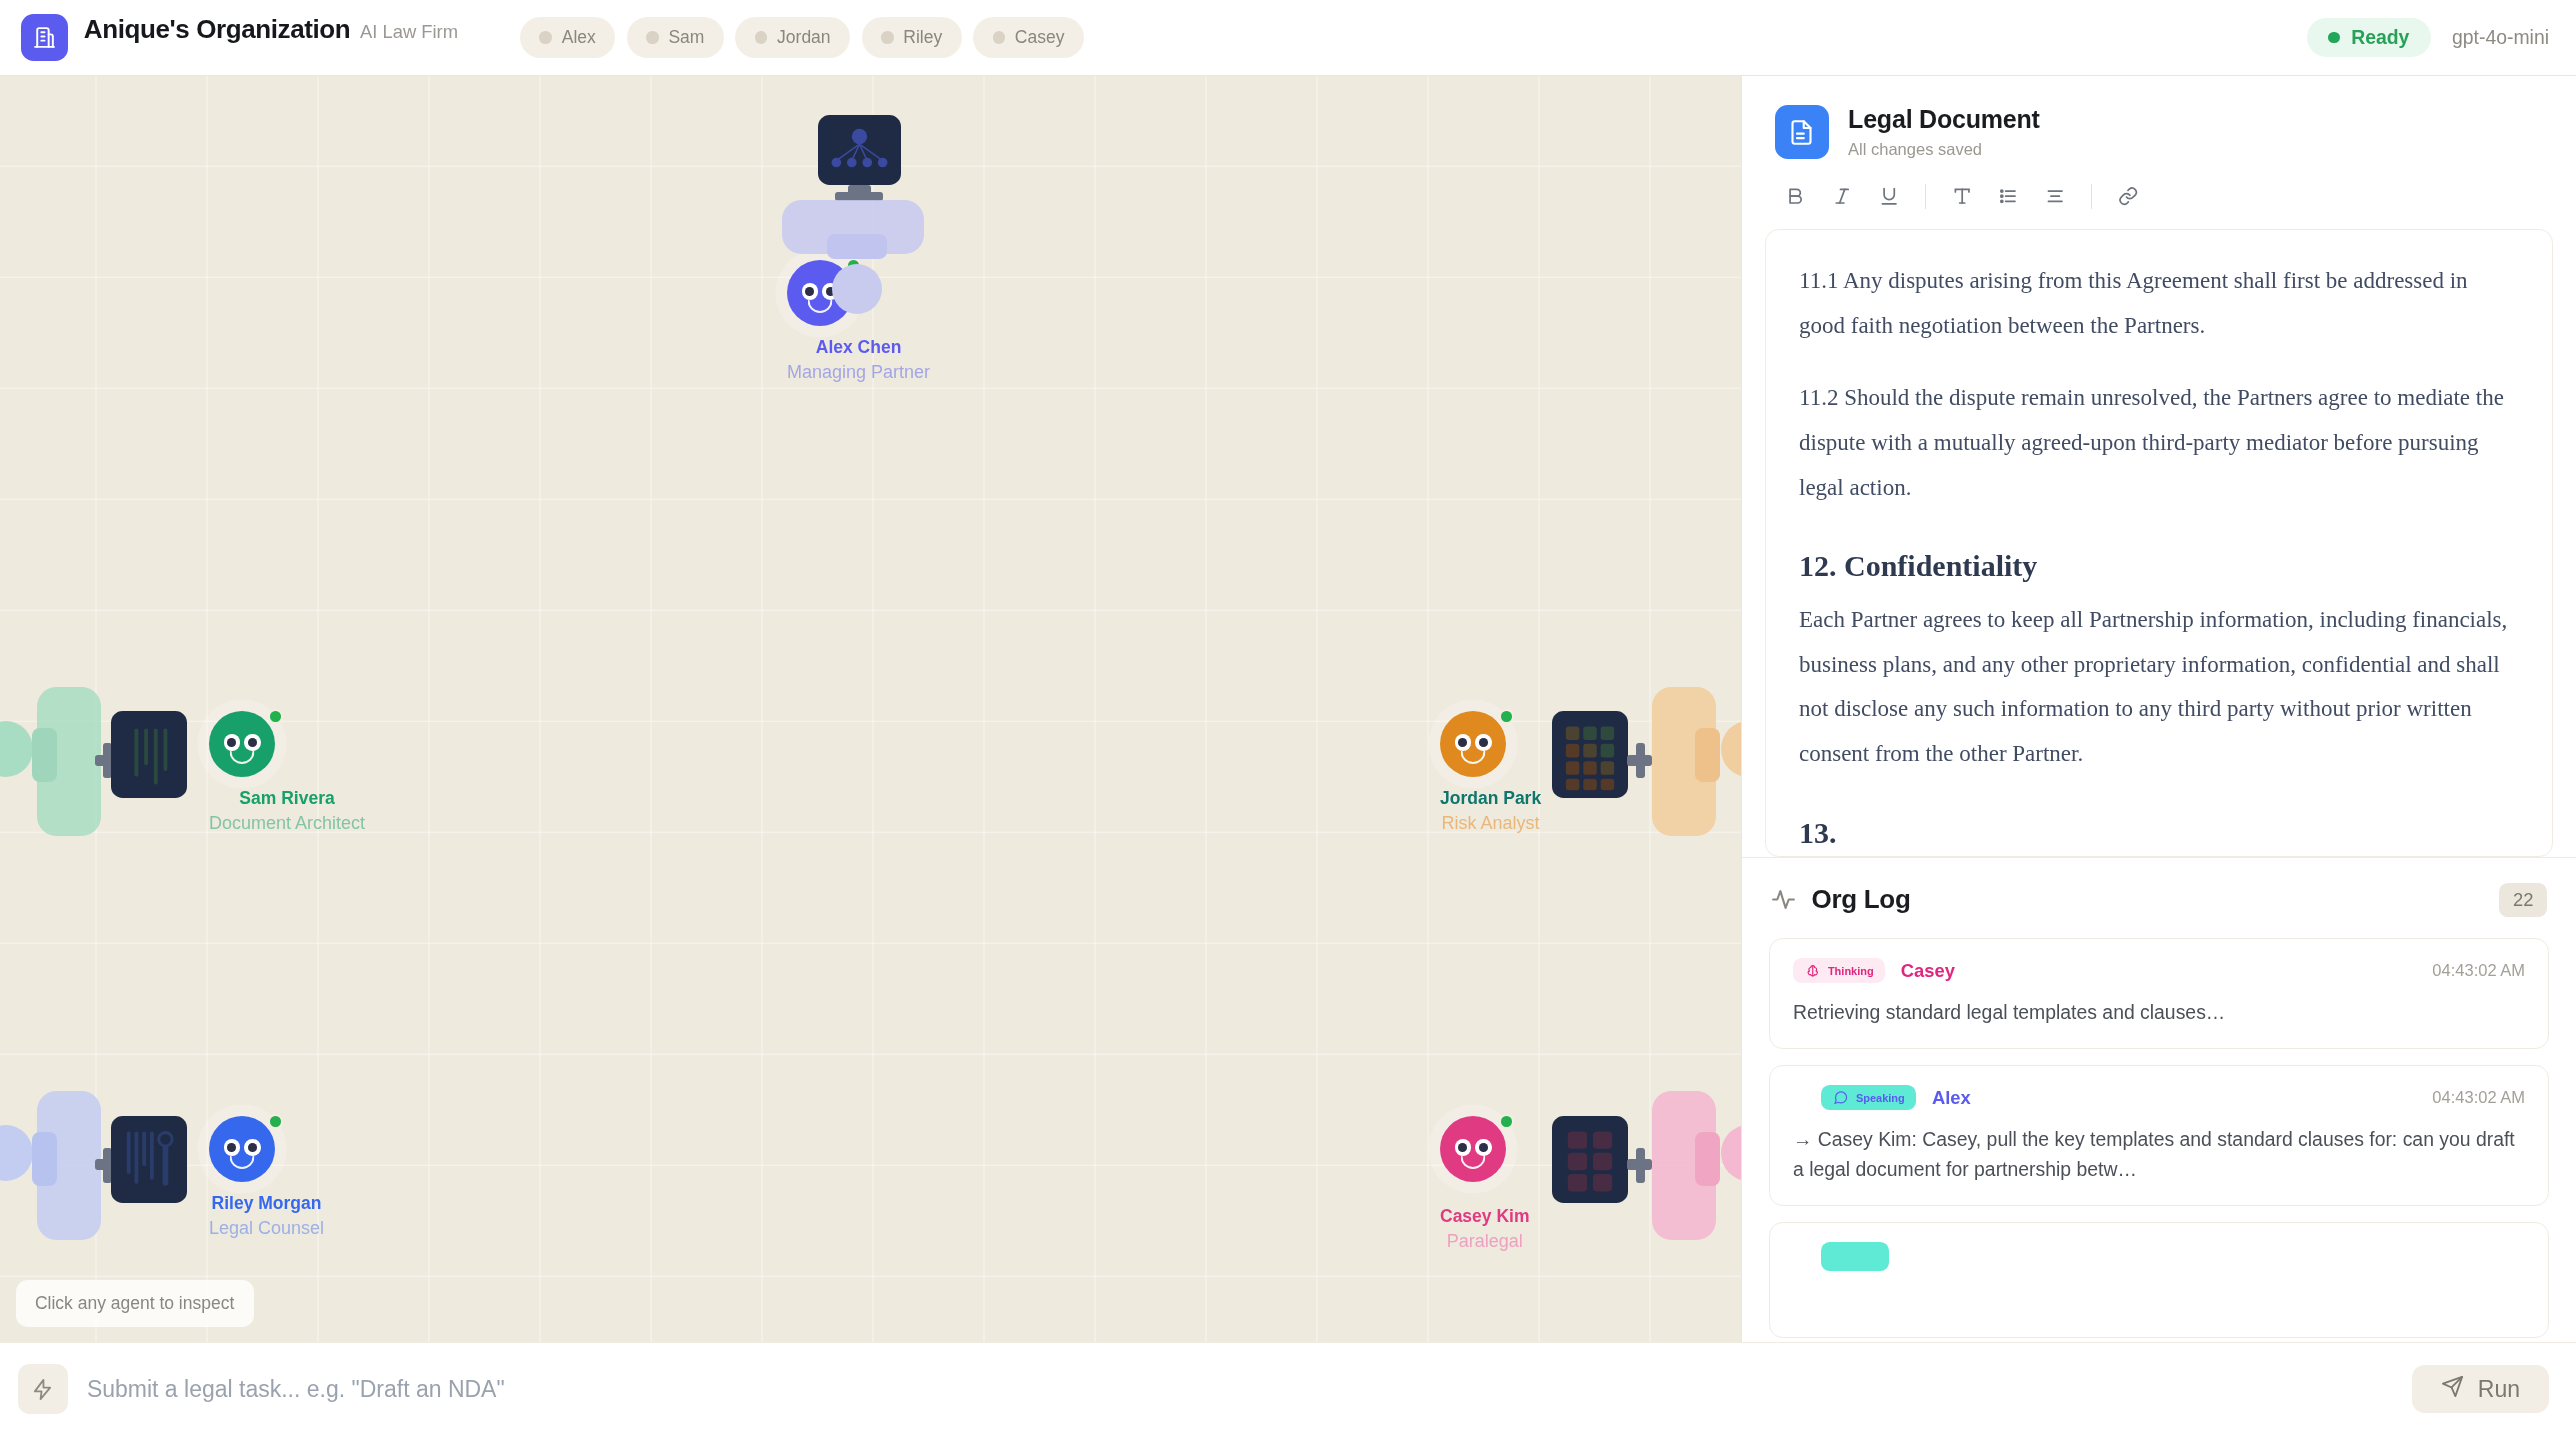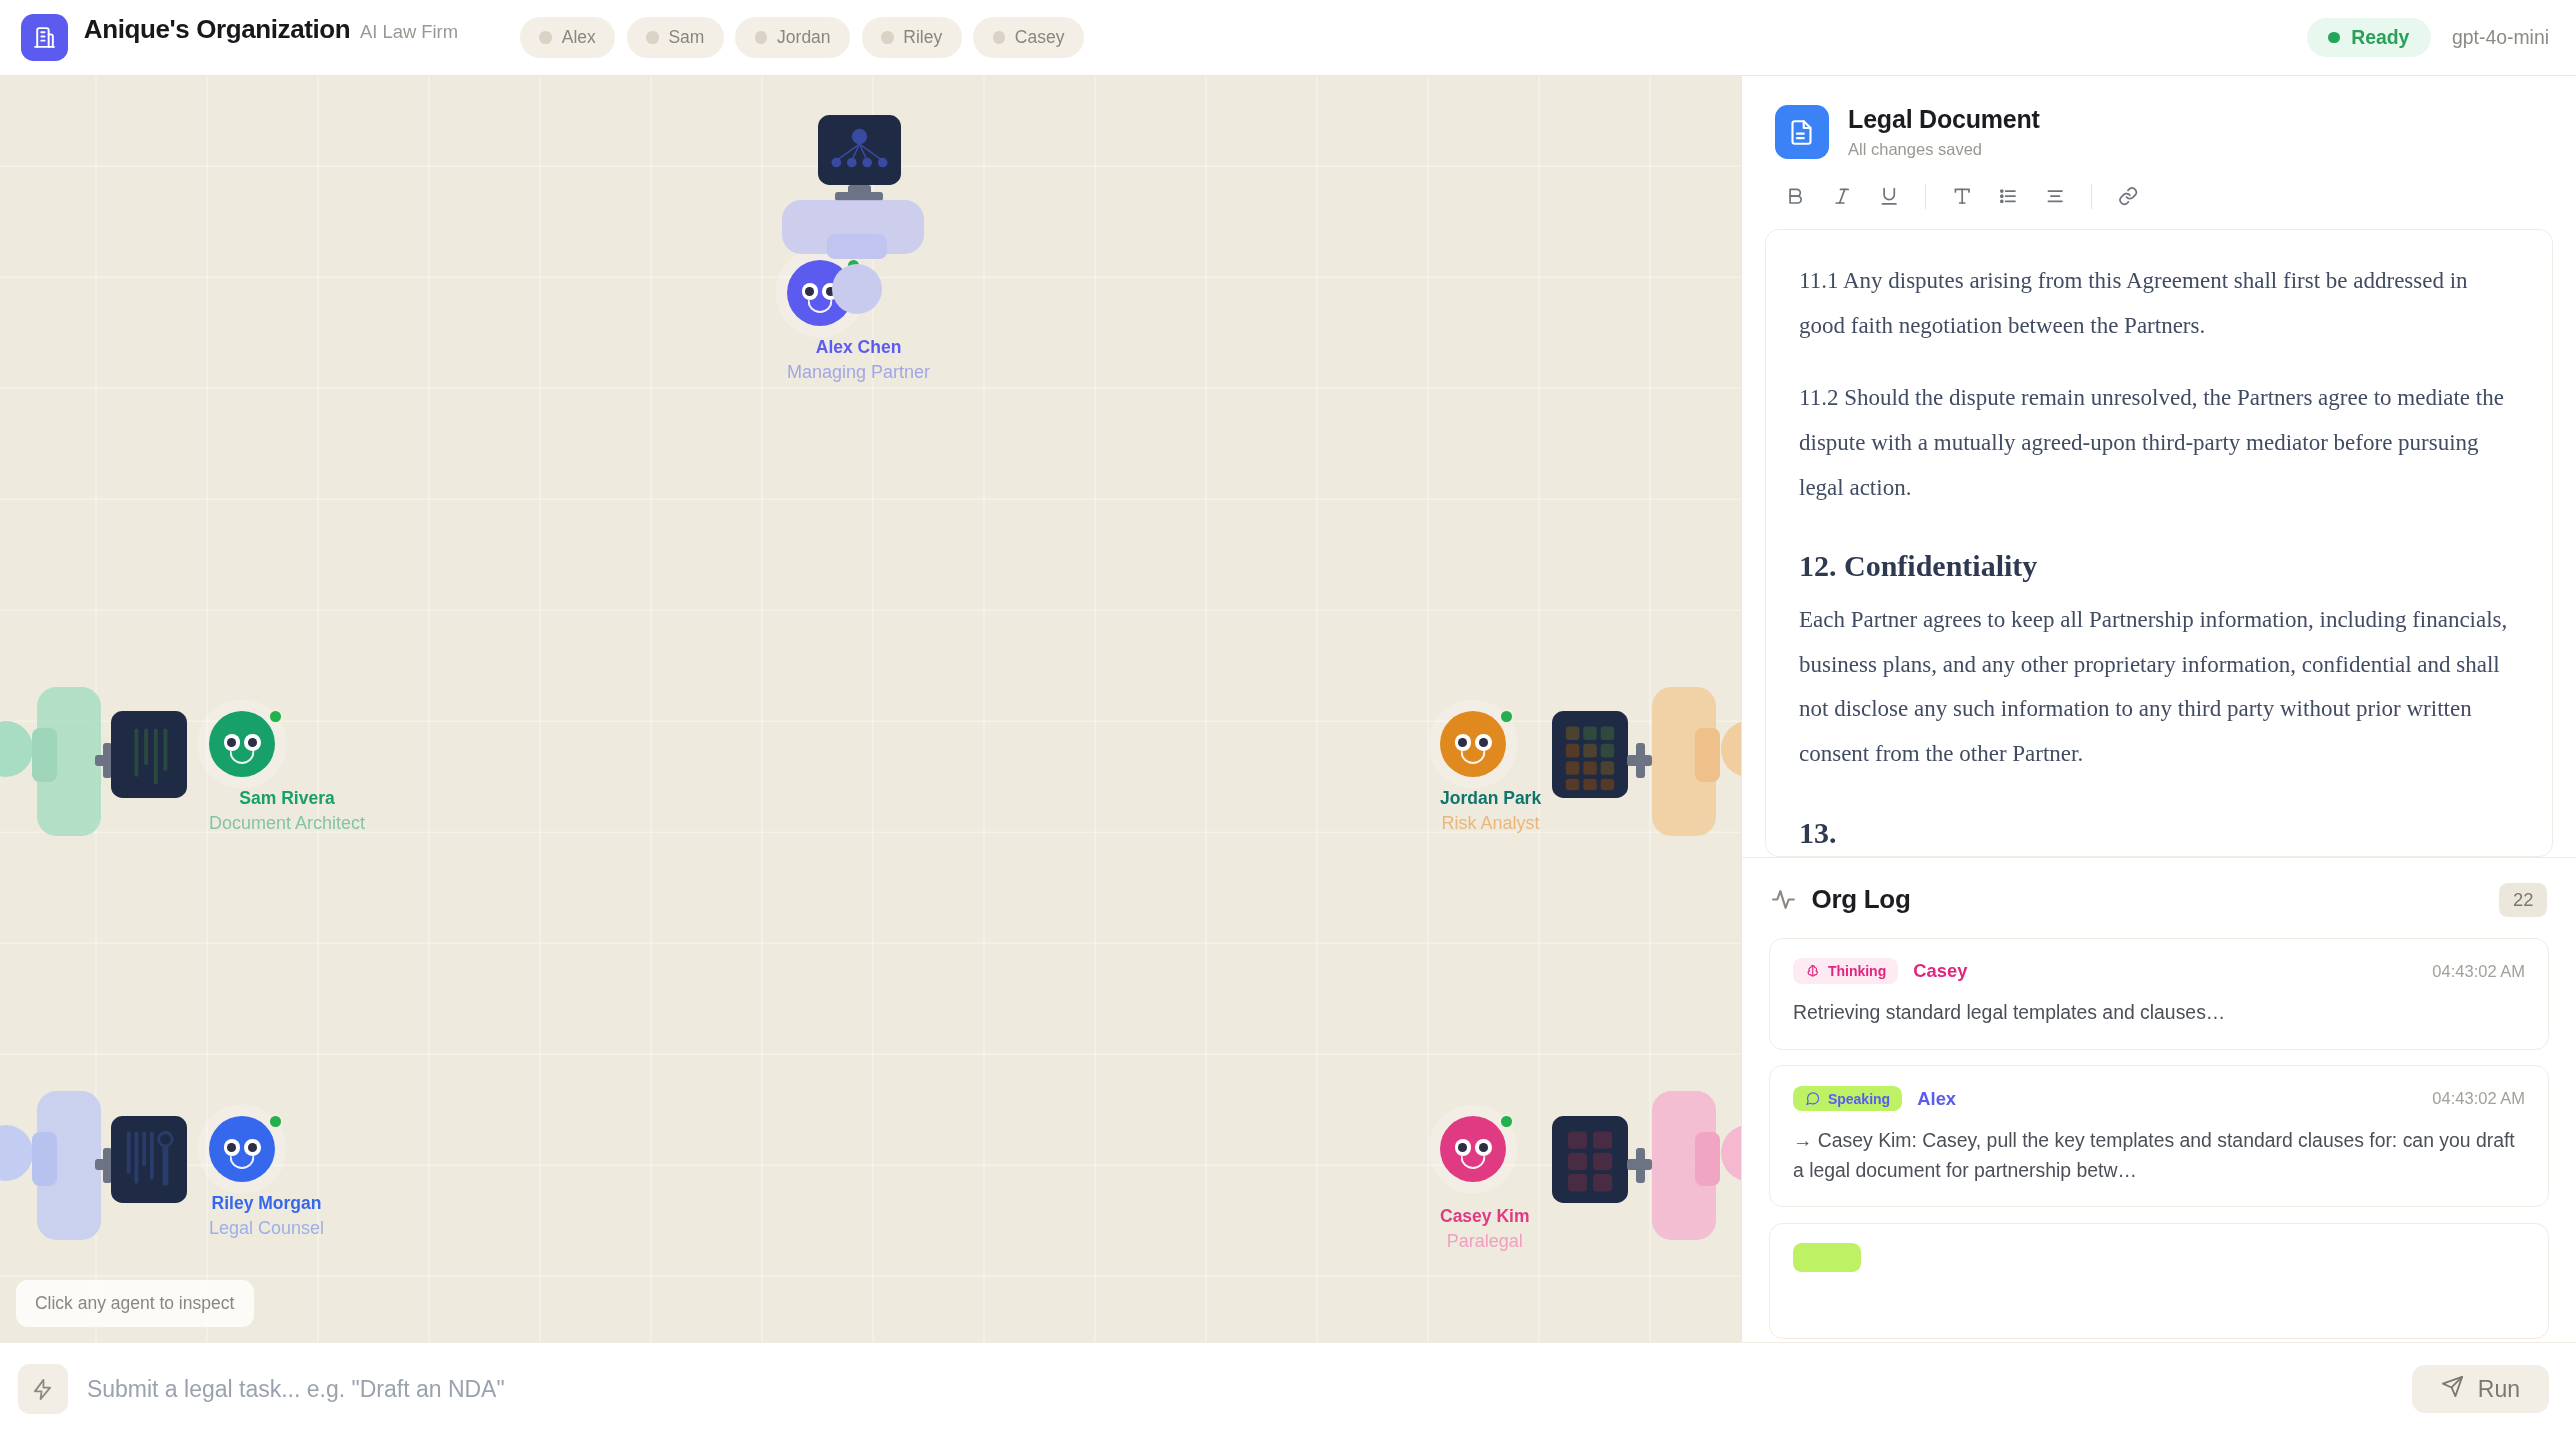--- a/index.html
+++ b/index.html
@@ -157,25 +157,25 @@
     font-size: 18.4px; border-radius: 8.7px; padding: 5.8px 13.6px; font-weight: 500;
   }
   .log-list { flex: 1 1 auto; overflow: hidden; padding: 0 27px; }
   .log-entry {
     border: 1px solid #f0ebe2; border-radius: 13.6px;
     padding: 19.4px 23px 21.3px 23px; margin-bottom: 15.5px; background: #fff;
   }
   .log-row { display: flex; align-items: center; gap: 15.5px; }
   .badge {
     display: inline-flex; align-items: center; gap: 7.8px;
-    border-radius: 8.7px; padding: 4.8px 11.6px; font-size: 14px; font-weight: 600;
+    border-radius: 8.7px; padding: 4.8px 11.6px; font-size: 11px; font-weight: 600;
   }
   .badge svg { width: 15.5px; height: 15.5px; }
   .badge.thinking { background: #fdeaf3; color: #e0267e; }
-  .badge.speaking { background: #bef264; color: #5b5bef; }
+  .badge.speaking { background: #5eead4; color: #5b5bef; margin-left: 28px; }
   .who { font-size: 18.4px; font-weight: 700; }
   .who.thinking { color: #e0267e; }
   .who.speaking { color: #5b5bef; }
   .ts { margin-left: auto; font-size: 16.5px; color: #a3a098; white-space: nowrap; }
   .log-text { margin-top: 13.6px; font-size: 19.4px; line-height: 1.55; color: #4b4f57; }
 
   
   .bottombar {
     flex: 0 0 93px; height: 93px; background: #ffffff;
     border-top: 1px solid #efebe3;

